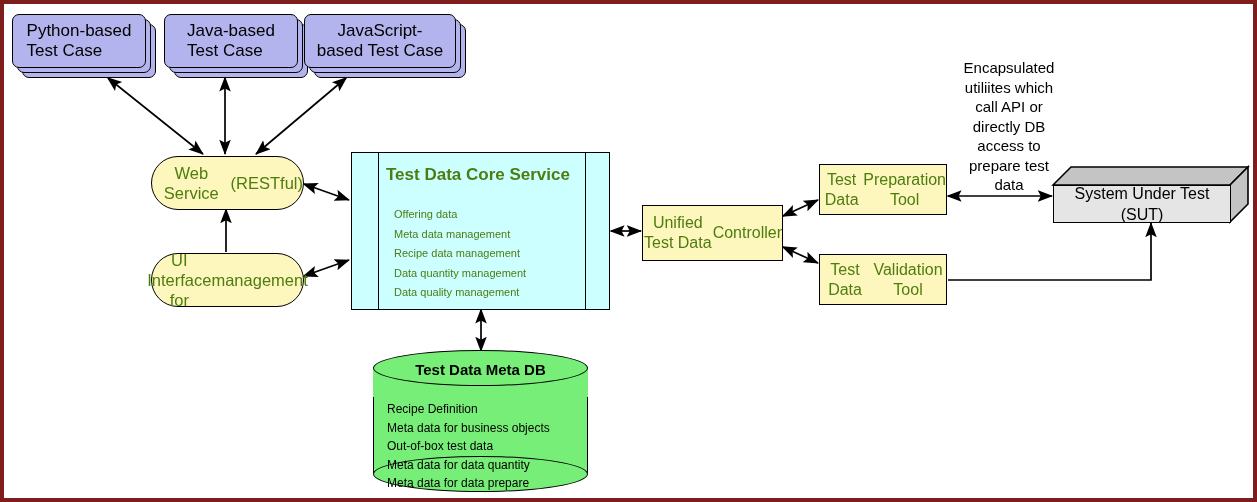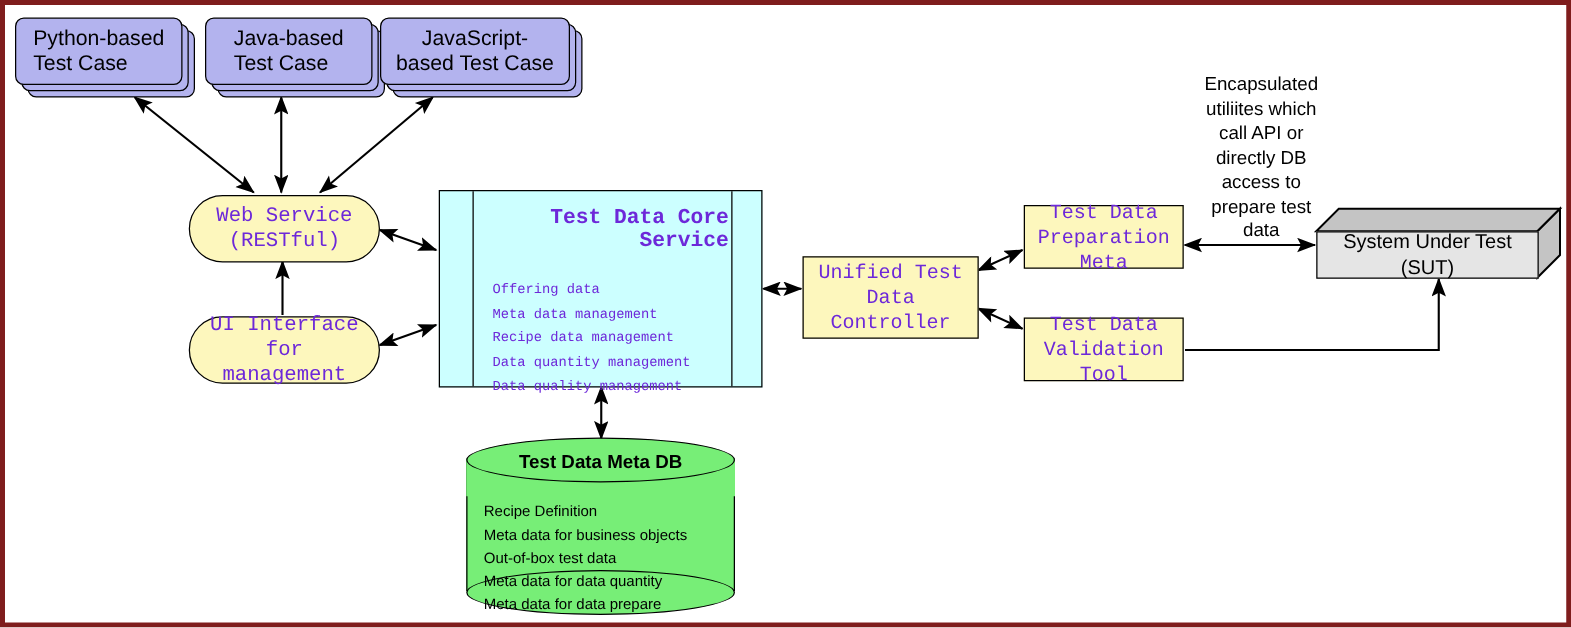--- a/index.html
+++ b/index.html
@@ -8,41 +8,41 @@
   #canvas{
     position:relative;
     width:1257px;height:502px;
     background:#ffffff;
     border:4px solid #7f1d1d;
     box-sizing:border-box;
     overflow:hidden;
   }
   svg#wires{position:absolute;left:0;top:0;width:1257px;height:502px;pointer-events:none;}
 
-  .node{position:absolute;box-sizing:border-box;display:flex;flex-direction:column;
-        align-items:center;justify-content:center;text-align:center;color:#6d28d9;font-family:Liberation Mono, monospace;}
+  .node{position:absolute;box-sizing:border-box;display:flex;flex-direction:row;
+        align-items:center;justify-content:center;text-align:center;color:#4d7c0f;}
 
   
   .stack{position:absolute;}
   .stack .sheet{position:absolute;box-sizing:border-box;background:#b3b3ee;
       border:1.5px solid #000;border-radius:7px;}
   .stack .sheet.s3{left:10px;top:10px;}
   .stack .sheet.s2{left:5px;top:5px;}
   .stack .sheet.s1{left:0;top:0;display:flex;align-items:center;justify-content:center;}
   .stack .lbl{font-size:17px;line-height:20px;}
 
   
   .pill{background:#fdf7bd;border:1.6px solid #000;border-radius:28px;font-size:16.5px;line-height:20px;}
 
   
   .core{background:#ccffff;border:1.6px solid #000;}
   .core .divider{position:absolute;top:0;bottom:0;width:0;border-left:1.5px solid #000;}
   .core .inner{position:absolute;left:34px;right:26px;top:0;bottom:0;
      display:flex;flex-direction:column;align-items:flex-start;}
-  .core h3{margin:0;width:100%;text-align:right;font-size:17px;font-weight:bold;padding-top:12px;}
+  .core h3{margin:0;width:100%;text-align:left;font-size:17px;font-weight:bold;padding-top:12px;}
   .core ul{list-style:none;margin:0;padding:20px 0 0 8px;}
   .core li{font-size:11px;line-height:19.5px;text-align:left;}
 
   
   .cyl{position:absolute;}
   .cyl .body{position:absolute;left:0;right:0;background:#77ee77;
       border-left:1.6px solid #000;border-right:1.6px solid #000;}
   .cyl .top{position:absolute;left:0;right:0;height:34px;background:#77ee77;
       border:1.6px solid #000;border-radius:50%;}
   .cyl .bot{position:absolute;left:0;right:0;height:34px;background:#77ee77;
@@ -172,28 +172,28 @@
     <h3 style="top:11px;">Test Data Meta DB</h3>
     <ul style="top:50px;">
       <li>Recipe Definition</li>
       <li>Meta data for business objects</li>
       <li>Out-of-box test data</li>
       <li>Meta data for data quantity</li>
       <li>Meta data for data prepare</li>
     </ul>
   </div>
 
-  <div class="node rect" style="left:638px;top:201px;width:141px;height:66px;">
+  <div class="node rect" style="left:638px;top:201px;width:141px;height:56px;">
     <div>Unified Test Data</div>
     <div>Controller</div>
   </div>
 
   <div class="node rect" style="left:815px;top:160px;width:128px;height:51px;">
     <div>Test Data</div>
-    <div>Preparation Meta</div>
+    <div>Preparation Tool</div>
   </div>
 
   <div class="node rect" style="left:815px;top:250px;width:128px;height:51px;">
     <div>Test Data</div>
     <div>Validation Tool</div>
   </div>
 
   <div class="cube" style="left:1049px;top:163px;width:196px;height:56px;">
     <svg width="196" height="56">
       <polygon points="0,18 18,0 195,0 177,18" fill="#c4c4c4" stroke="#000" stroke-width="1.6"></polygon>

